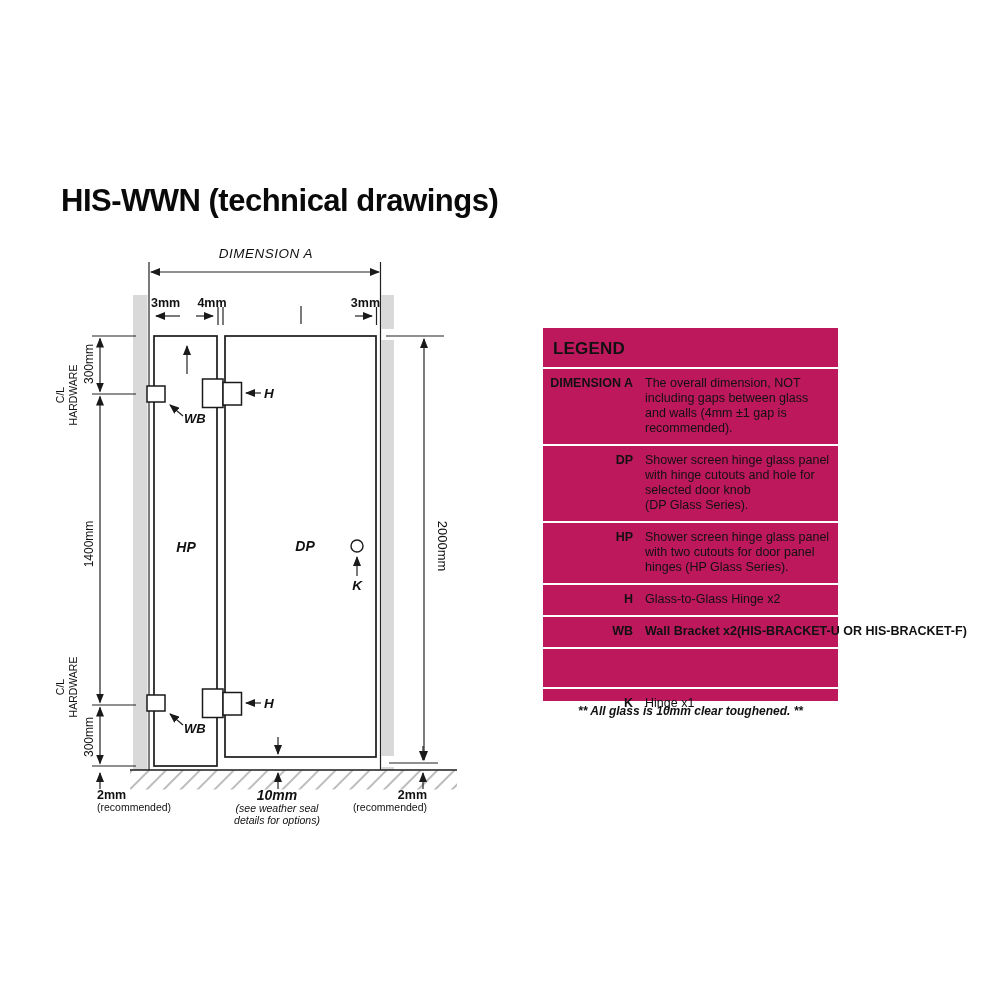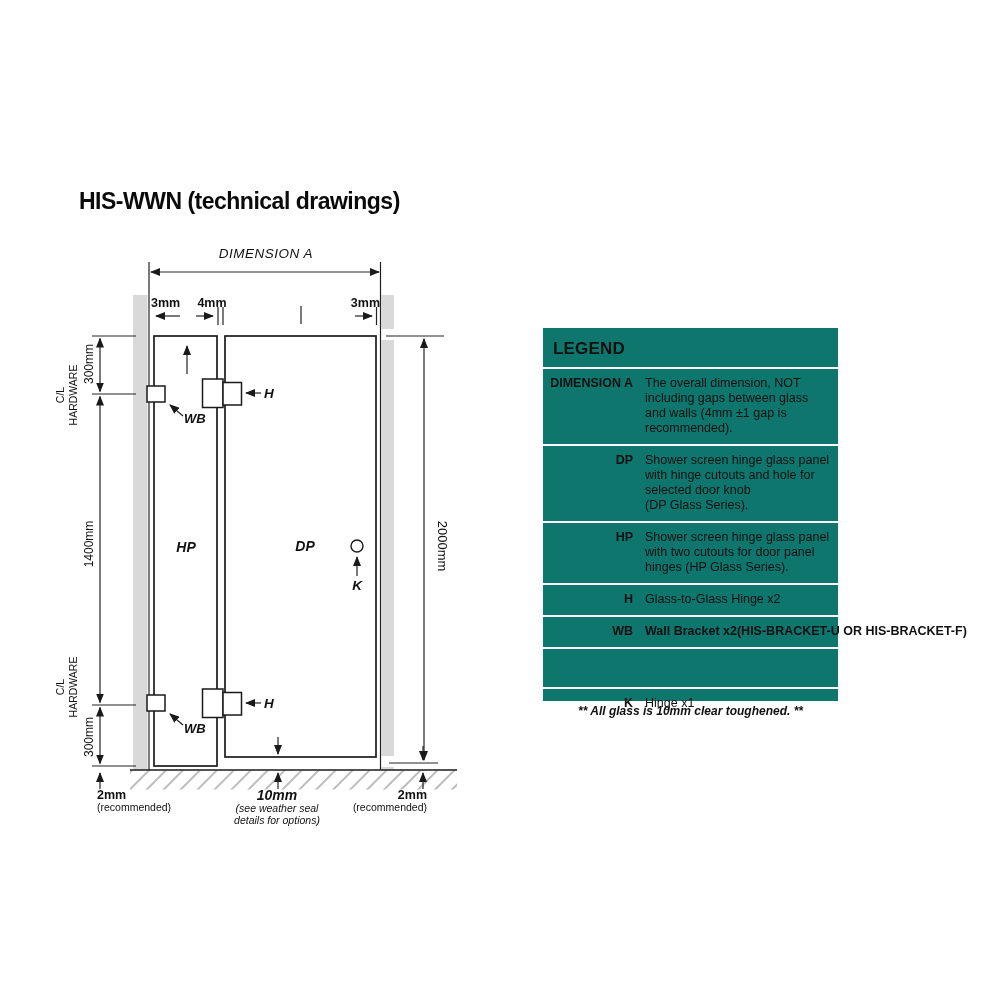--- a/index.html
+++ b/index.html
@@ -1,34 +1,34 @@
 <!DOCTYPE html>
 <html><head>
 <meta charset="utf-8">
 <style>
   html,body{margin:0;padding:0;background:#ffffff;}
   body{width:1000px;height:1000px;position:relative;overflow:hidden;
        font-family:"Liberation Sans",sans-serif;color:#111;}
-  .page-title{position:absolute;left:61px;top:184px;font-size:23px;line-height:34px;
-       font-weight:700;letter-spacing:-0.5px;color:#0a0a0a;white-space:nowrap;margin-left:18px;}
+  .page-title{position:absolute;left:61px;top:184px;font-size:31px;line-height:34px;
+       font-weight:700;letter-spacing:-0.5px;color:#0a0a0a;white-space:nowrap;}
   svg{position:absolute;left:0;top:0;}
   svg text{font-family:"Liberation Sans",sans-serif;fill:#111;}
   .dim{font-size:12.5px;font-weight:700;}
   .dimth{font-size:12px;font-weight:400;}
   .dimsm{font-size:10.5px;font-weight:400;}
   .dimsmi{font-size:10.5px;font-style:italic;}
   .dima{font-size:13.5px;font-style:italic;letter-spacing:0.5px;}
   .big-ital{font-size:14px;font-style:italic;font-weight:700;}
   .lab{font-size:13px;font-style:italic;font-weight:700;}
   .ln{stroke:#222;stroke-width:1.2;fill:none;}
   .lnb{stroke:#1a1a1a;stroke-width:1.7;fill:none;}
   .hw{fill:#ffffff;stroke:#1a1a1a;stroke-width:1.5;}
 
   .legend{position:absolute;left:543px;top:328px;width:295px;height:373px;
-       background:#0f766e;}
+       background:#be185d;}
   .legend-title{font-size:17px;font-weight:700;padding:11px 0 8px 10px;letter-spacing:0.2px;}
   .legend-row{display:flex;border-top:2px solid #ffffff;padding:7px 0 8px 0;
        font-size:12.5px;line-height:15px;}
   .legend-row .lr-label{width:90px;flex:0 0 90px;text-align:right;font-weight:700;}
   .legend-row .lr-desc{margin-left:12px;white-space:pre-line;}
   .legend-row .nowrap{white-space:nowrap;font-weight:bold;}
   .row-empty{min-height:23px;}
   .row-k{padding-bottom:16px;}
   .footnote{position:absolute;left:543px;top:704px;width:295px;text-align:center;
        font-size:12px;font-style:italic;font-weight:700;}

